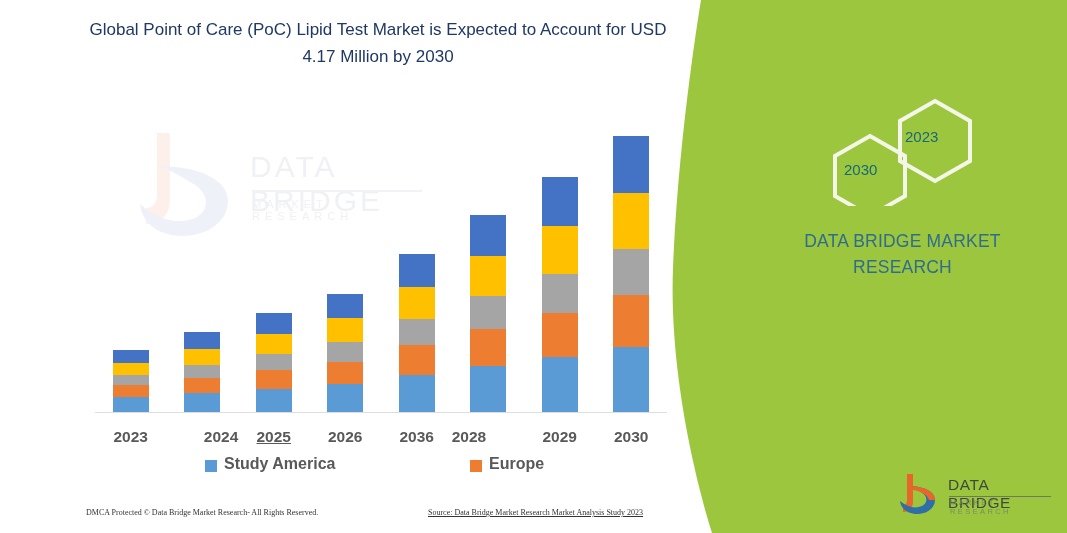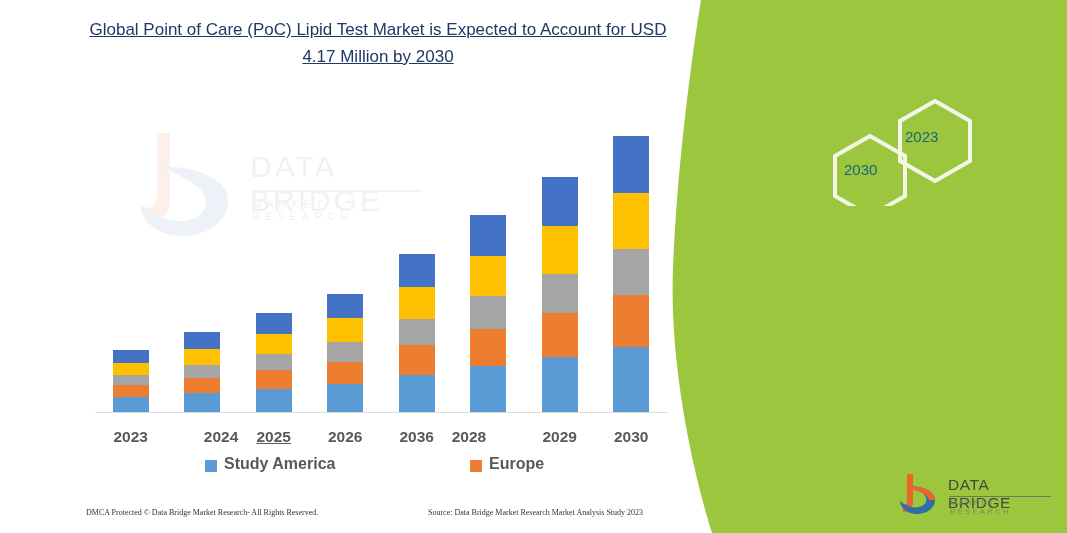--- a/index.html
+++ b/index.html
@@ -37,21 +37,21 @@
 
   
   #logoBlock{position:absolute;left:895px;top:472px;width:160px;height:46px;}
   #logoText1{position:absolute;left:53px;top:4px;color:#3f4a3a;font-size:15.5px;letter-spacing:.6px;}
   #logoRule{position:absolute;left:54px;top:24px;width:102px;height:1px;background:#6c7a5e;}
   #logoText2{position:absolute;left:55px;top:26px;color:#7a8a6b;font-size:7.5px;letter-spacing:2.4px;}
 
   
   #headline{
     position:absolute;left:78px;top:16px;width:600px;text-align:center;
-    color:#1f3864;font-size:17px;line-height:27px;text-decoration:underline;
+    color:#1f3864;font-size:17px;line-height:27px;
   }
 
   
   #watermark{position:absolute;left:130px;top:128px;width:300px;height:150px;opacity:1;}
   #wmText1{position:absolute;left:120px;top:22px;color:#f0f1f4;font-size:30px;letter-spacing:3px;}
   #wmRule{position:absolute;left:122px;top:62px;width:170px;height:2px;background:#f2f3f6;}
   #wmText2{position:absolute;left:122px;top:70px;color:#f0f1f4;font-size:11px;letter-spacing:5px;}
 
   
   #plot{position:absolute;left:95px;top:120px;width:572px;height:292px;}
@@ -64,21 +64,21 @@
         font-size:15.5px;font-weight:bold;top:0;}
 
   
   #legend{position:absolute;left:205px;top:455px;width:370px;height:24px;}
   .lg-item{position:absolute;top:0;height:22px;}
   .lg-swatch{position:absolute;left:0;top:5px;width:12px;height:12px;}
   .lg-text{position:absolute;left:19px;top:0;color:#595959;font-size:16px;font-weight:bold;white-space:nowrap;}
 
   
   #footLeft{position:absolute;left:86px;top:508px;color:#333;font-size:8px;font-family:"Liberation Serif", serif;}
-  #footRight{position:absolute;left:428px;top:508px;color:#333;font-size:8px;font-family:"Liberation Serif", serif;}
+  #footRight{position:absolute;left:428px;top:508px;color:#333;font-size:8px;font-family:"Liberation Serif", serif;text-decoration:underline;}
 </style>
 </head>
 <body>
 
 <div id="stage">
 
   <svg id="greenPanel" viewBox="0 0 1067 533" preserveAspectRatio="none">
     <path d="M 701 0 L 1067 0 L 1067 533 L 712 533 C 712 533 668 400 673 268 C 678 136 701 0 701 0 Z" fill="#9DC63F"></path>
   </svg>
 
@@ -86,20 +86,21 @@
 
     <div class="hexwrap">
       <svg width="230" height="110" viewBox="0 0 230 110">
         <polygon points="125,5 160,25 160,65 125,85 90,65 90,25" fill="none" stroke="#f4f7e8" stroke-width="4"></polygon>
         <polygon points="60,40 95,60 95,100 60,120 25,100 25,60" fill="none" stroke="#f4f7e8" stroke-width="4"></polygon>
       </svg>
     </div>
     <div class="hexlabel" id="hex2023Label">2023</div>
     <div class="hexlabel" id="hex2030Label">2030</div>
 
+    <div id="brandText">DATA BRIDGE MARKET RESEARCH</div>
   </div>
 
   <div id="logoBlock">
     <svg width="50" height="46" viewBox="0 0 50 46">
       <path d="M10 2 L18 2 L18 30 C18 36 14 40 8 40 L8 33 C11 33 12 31 12 28 L12 2 Z" fill="#E8662A"></path>
       <path d="M12 14 C30 14 40 20 40 28 C40 36 32 42 22 42 C13 42 6 37 5 29 C12 35 20 37 27 34 C33 31 33 24 26 20 C22 17 17 15 12 14 Z" fill="#2E6FA7"></path>
       <path d="M12 14 C30 14 40 20 40 28 L34 28 C33 23 25 18 12 17 Z" fill="#E8662A"></path>
     </svg>
     <div id="logoText1">DATA BRIDGE</div>
     <div id="logoRule"></div>

